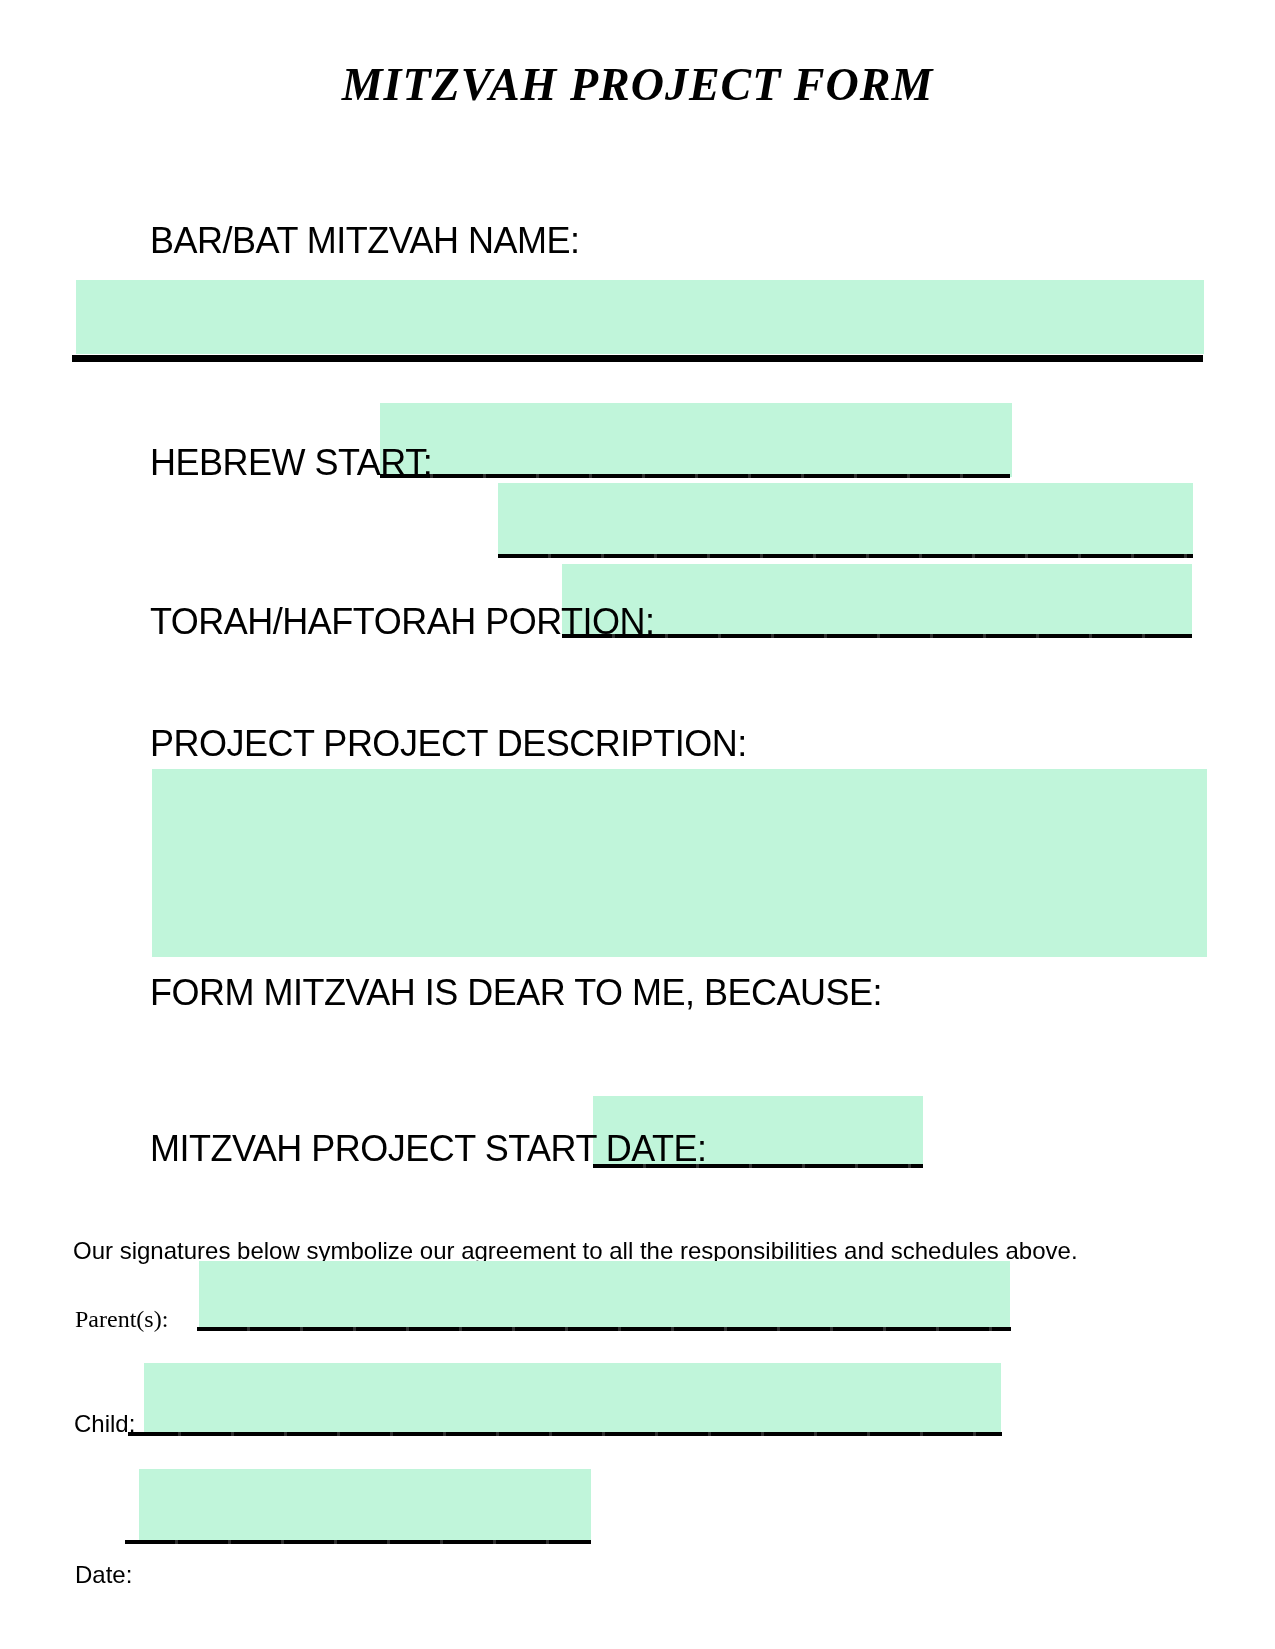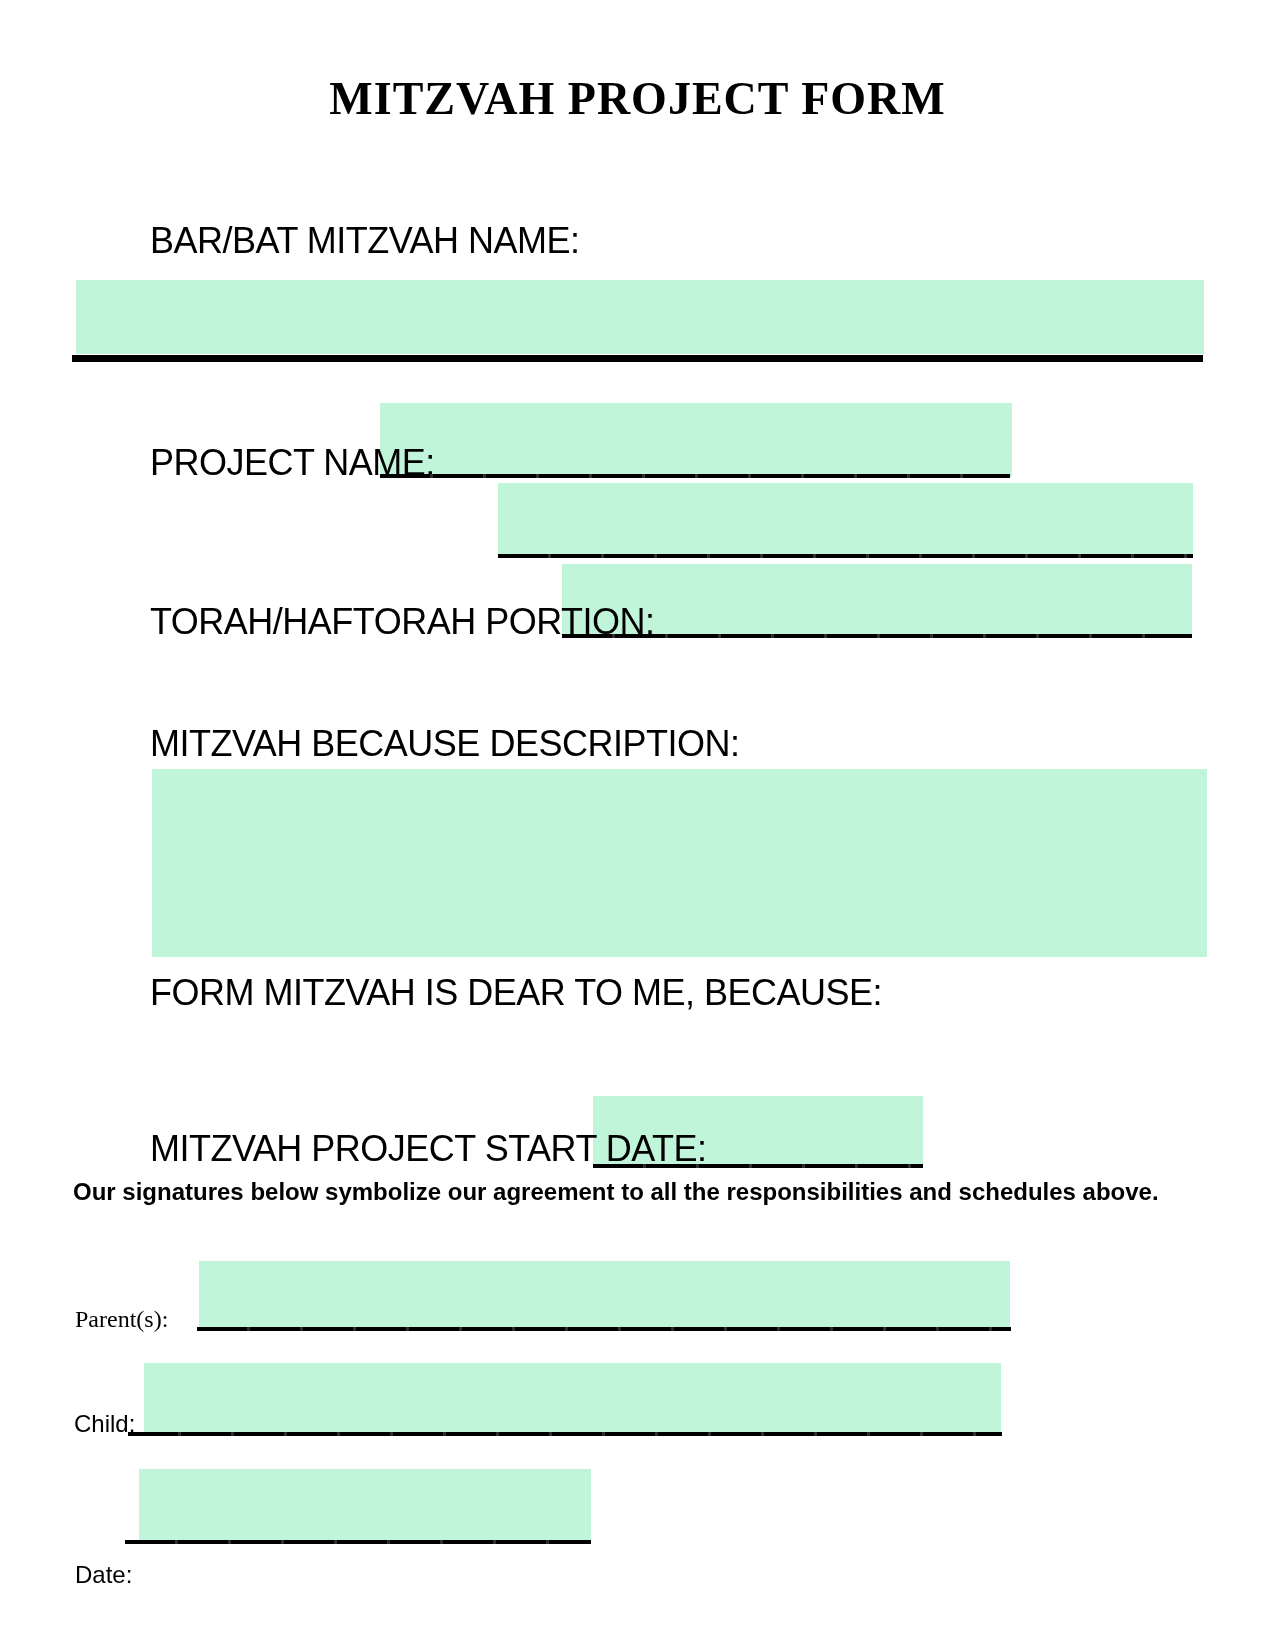--- a/index.html
+++ b/index.html
@@ -5,27 +5,28 @@
   html,body{margin:0;padding:0;background:#ffffff;}
   #page{
     position:relative;
     width:1275px;height:1649px;
     background:#ffffff;
     font-family:"Liberation Sans", sans-serif;
     color:#000;
     overflow:hidden;
   }
   .title{
-    position:absolute;left:0;top:72px;width:1275px;
+    position:absolute;left:0;top:58px;width:1275px;
     text-align:center;
     font-family:"Liberation Serif", serif;
     font-weight:bold;
     font-size:46px;
     letter-spacing:1px;
     white-space:nowrap;
+    font-style:italic;
   }
   .lbl{
     position:absolute;
     font-size:36px;
     letter-spacing:-0.5px;
     line-height:1.1;
     white-space:nowrap;
   }
   .lbl-sm{
     position:absolute;
@@ -51,40 +52,40 @@
 
 <div id="page">
 
   <div class="title">MITZVAH PROJECT FORM</div>
 
   <div class="lbl" style="left:150px;top:221px;text-align:center;">BAR/BAT MITZVAH NAME:</div>
   <div class="hl" style="left:76px;top:280px;width:1128px;height:74px;"></div>
   <div class="rule-thick" style="left:72px;top:355px;width:1131px;height:7px;"></div>
 
   <div class="hl" style="left:380px;top:403px;width:632px;height:74px;"></div>
-  <div class="lbl" style="left:150px;top:443px;">PROJECT NAME:</div>
+  <div class="lbl" style="left:150px;top:443px;">HEBREW START:</div>
   <div class="rule" style="left:380px;top:474px;width:630px;height:4px;"></div>
 
   <div class="hl" style="left:498px;top:483px;width:695px;height:74px;"></div>
   <div class="rule" style="left:498px;top:554px;width:695px;height:4px;"></div>
 
   <div class="hl" style="left:562px;top:564px;width:630px;height:74px;"></div>
   <div class="lbl" style="left:150px;top:602px;">TORAH/HAFTORAH PORTION:</div>
   <div class="rule" style="left:562px;top:634px;width:630px;height:4px;"></div>
 
-  <div class="lbl" style="left:150px;top:724px;">MITZVAH BECAUSE DESCRIPTION:</div>
+  <div class="lbl" style="left:150px;top:724px;">PROJECT PROJECT DESCRIPTION:</div>
   <div class="hl" style="left:152px;top:769px;width:1055px;height:188px;"></div>
 
   <div class="lbl" style="left:150px;top:973px;">FORM MITZVAH IS DEAR TO ME, BECAUSE:</div>
 
   <div class="hl" style="left:593px;top:1096px;width:330px;height:71px;"></div>
   <div class="lbl" style="left:150px;top:1129px;text-align:right;">MITZVAH PROJECT START DATE:</div>
   <div class="rule" style="left:593px;top:1164px;width:330px;height:4px;"></div>
 
-  <div class="lbl-sm" style="left:73px;top:1179px;font-weight:bold;">Our signatures below symbolize our agreement to all the responsibilities and schedules above.</div>
+  <div class="lbl-sm" style="left:73px;top:1238px;">Our signatures below symbolize our agreement to all the responsibilities and schedules above.</div>
 
   <div class="hl" style="left:199px;top:1261px;width:811px;height:68px;"></div>
   <div class="lbl-sm" style="left:75px;top:1306px;font-family:Liberation Serif, serif;">Parent(s):</div>
   <div class="rule" style="left:197px;top:1327px;width:814px;height:4px;"></div>
 
   <div class="hl" style="left:144px;top:1363px;width:857px;height:71px;"></div>
   <div class="lbl-sm" style="left:74px;top:1411px;">Child:</div>
   <div class="rule" style="left:128px;top:1432px;width:874px;height:4px;"></div>
 
   <div class="hl" style="left:139px;top:1469px;width:452px;height:73px;"></div>

